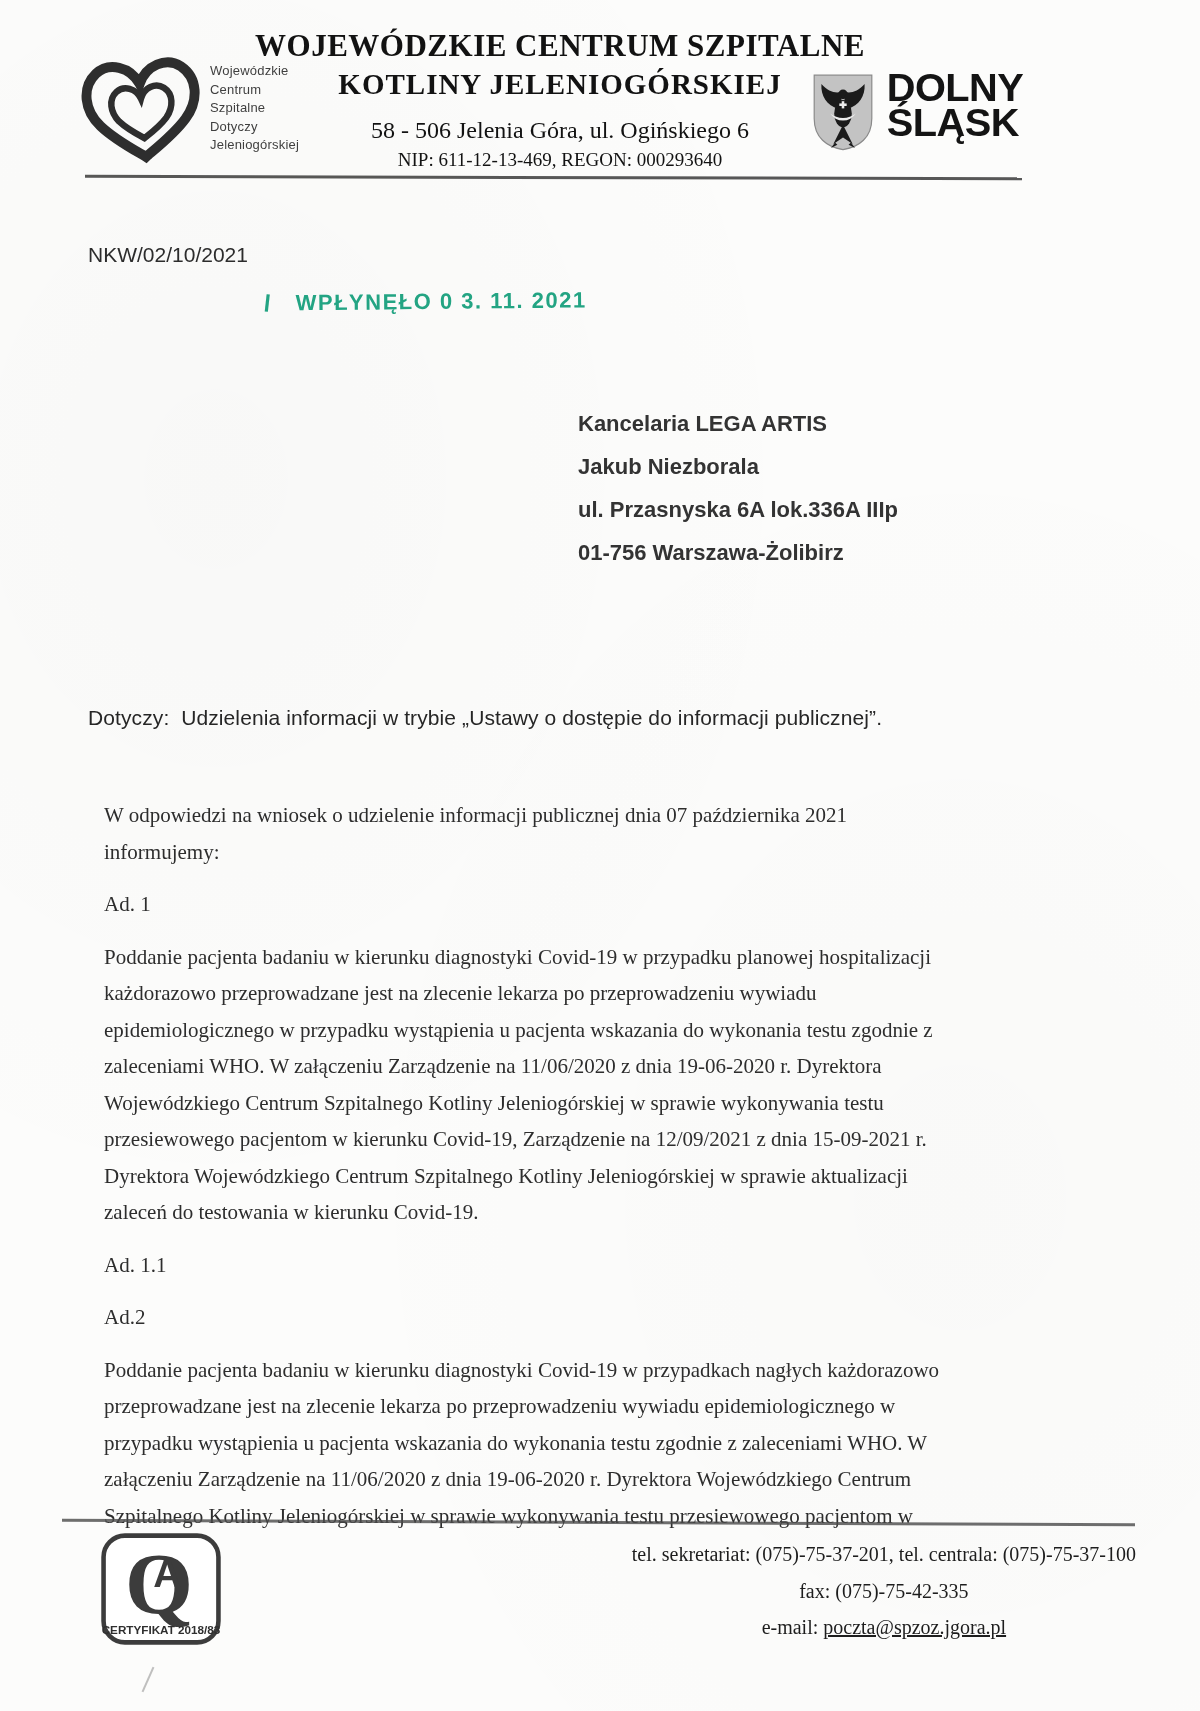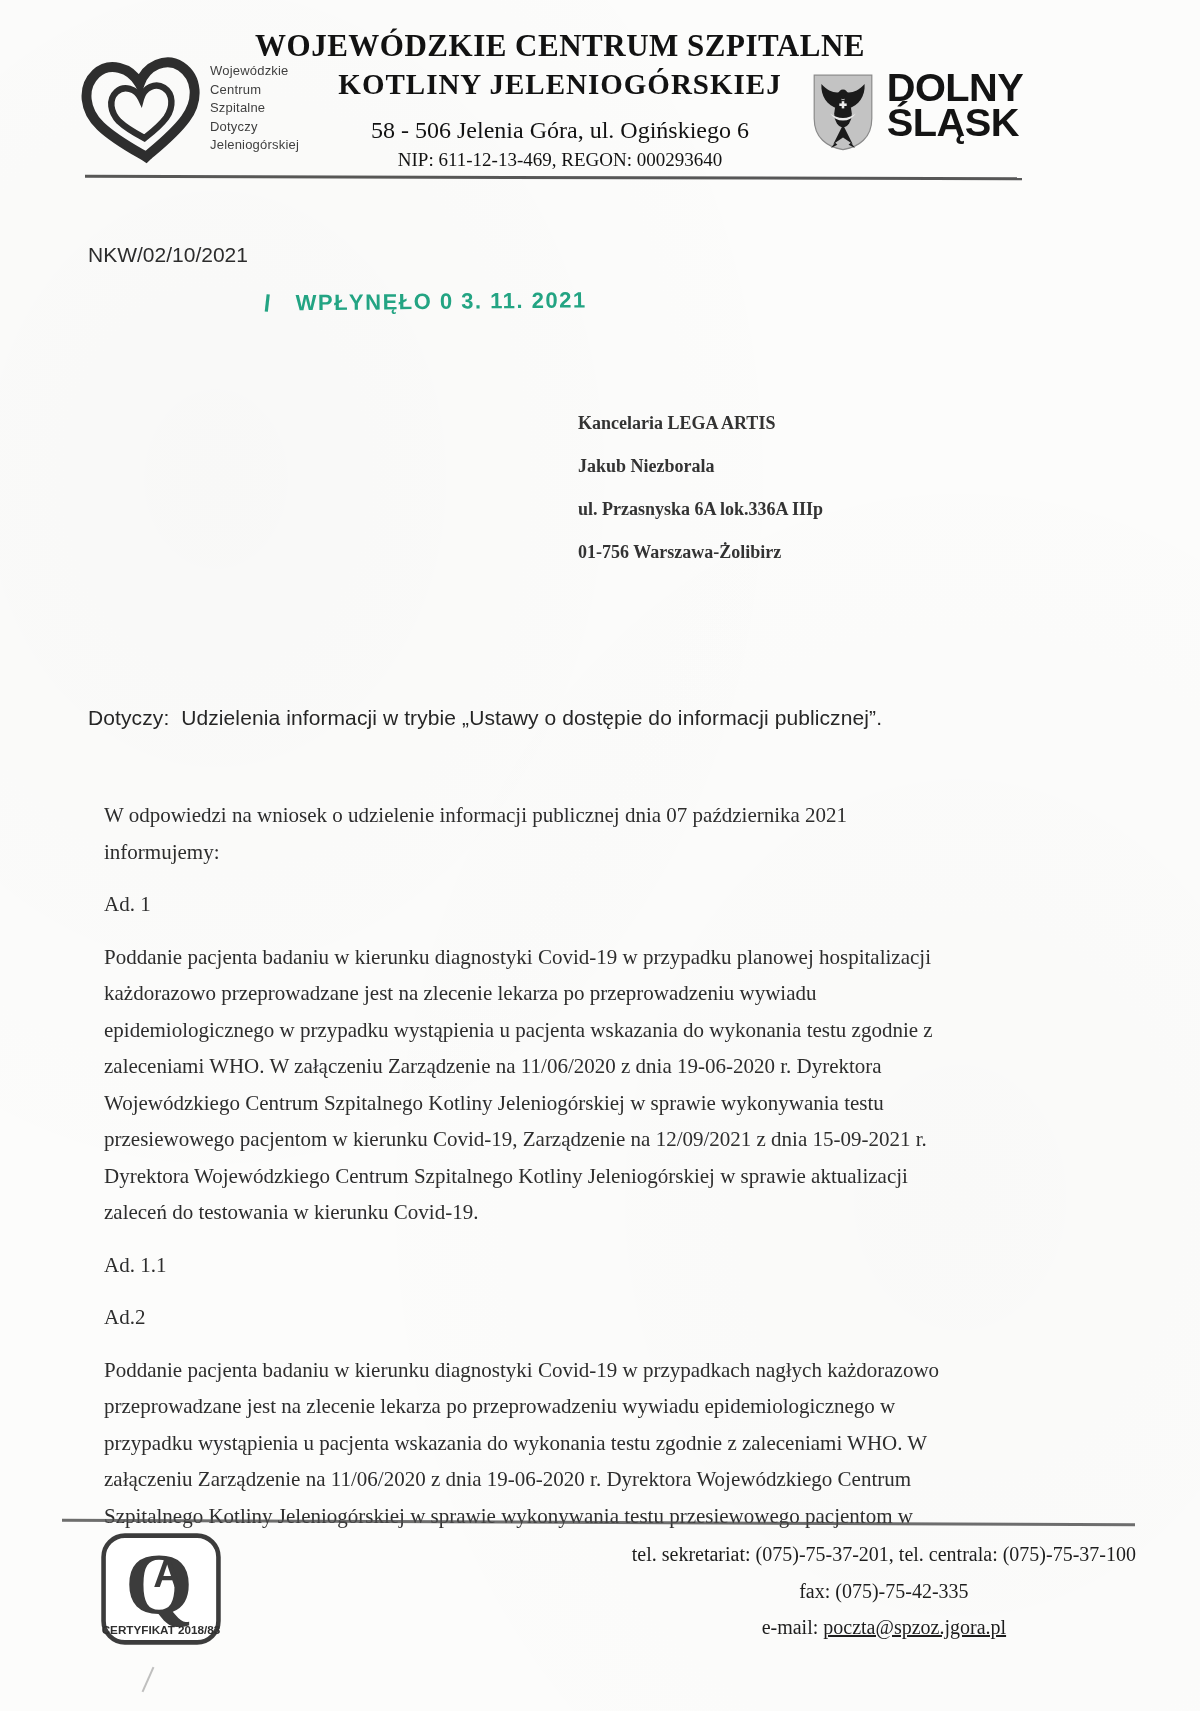--- a/index.html
+++ b/index.html
@@ -43,21 +43,21 @@
   .reference{position:absolute;left:88px;top:243px;font-size:21px;color:#2c2c2c;}
   .stamp{
     position:absolute;left:264px;top:289px;display:flex;align-items:center;gap:24px;
     font-size:22px;font-weight:700;letter-spacing:1.5px;transform:rotate(-.6deg);
     white-space:pre;
   }
   .stamp .tick{display:inline-block;transform:rotate(7deg) scaleY(1.15);font-weight:700;}
   
   .recipient{
     position:absolute;left:578px;top:402px;
-    font-size:18px;font-weight:700;line-height:43px;color:#333;font-family:Liberation Serif, serif;
+    font-size:22px;font-weight:700;line-height:43px;color:#333;
   }
   
   .subject{
     position:absolute;left:88px;top:706px;font-size:21px;color:#262626;
     white-space:pre-wrap;letter-spacing:.1px;
   }
   .body-text{
     position:absolute;left:88px;top:781px;width:1024px;
     font-size:21px;line-height:36.5px;color:#2d2d2d;
   }

